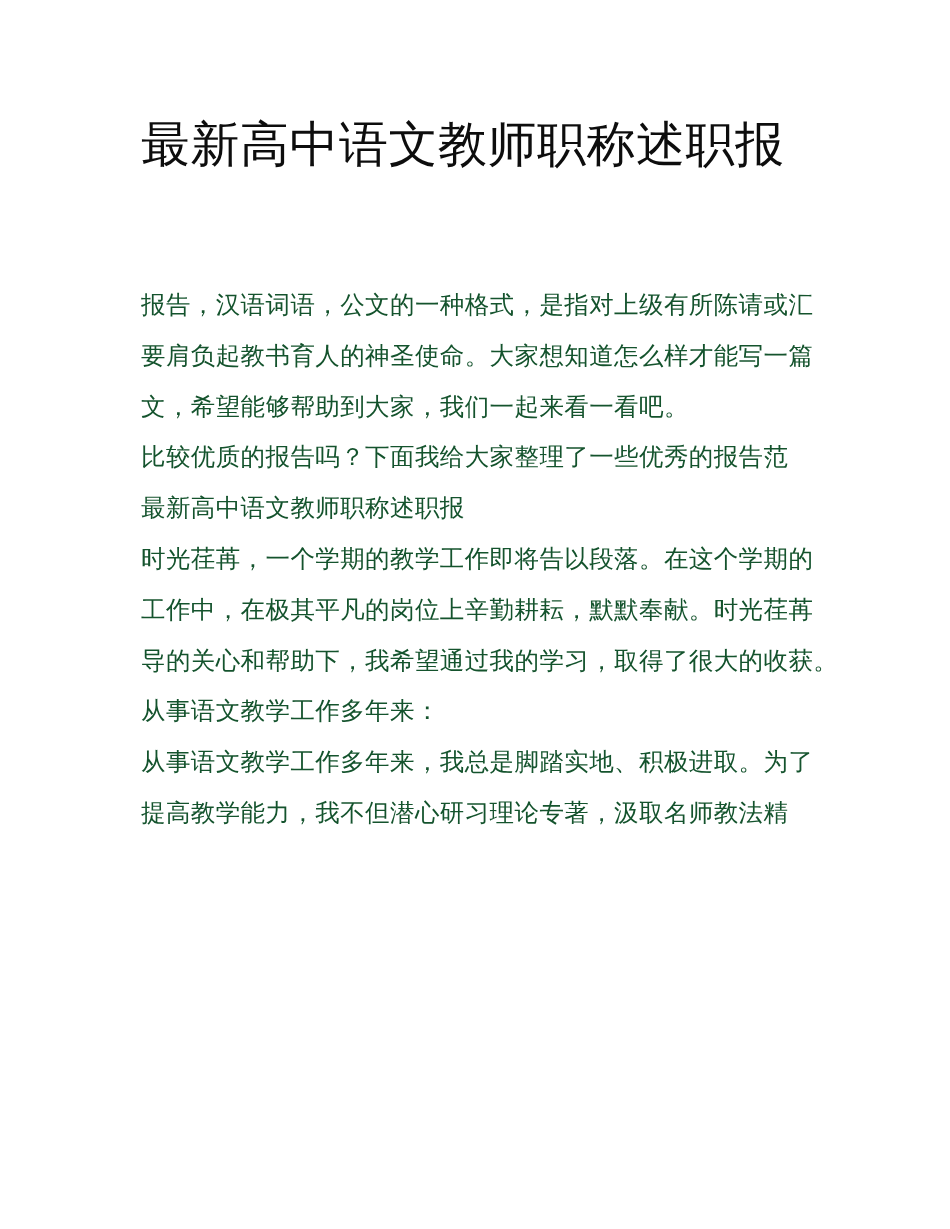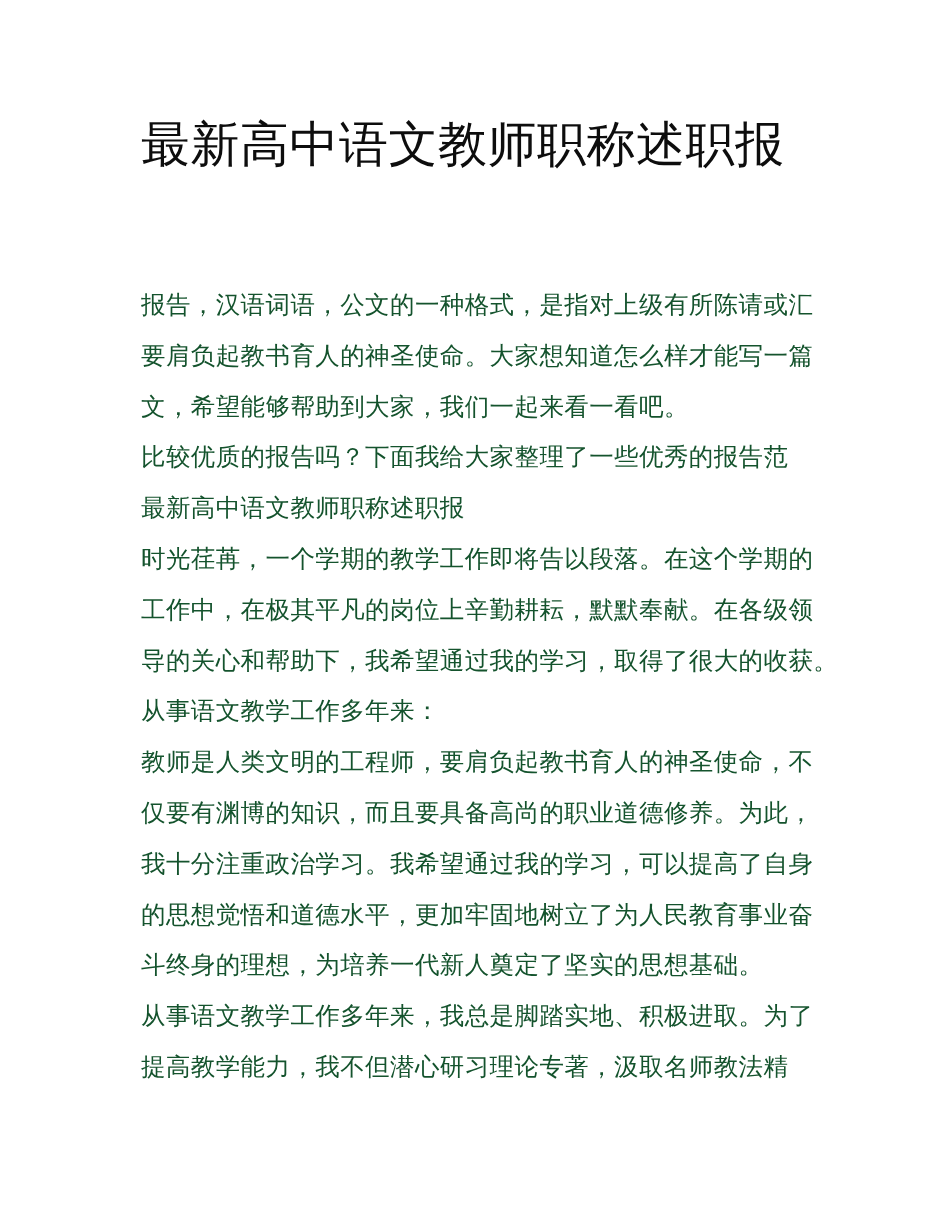--- a/index.html
+++ b/index.html
@@ -66,32 +66,25 @@
       <span class="line">报告，汉语词语，公文的一种格式，是指对上级有所陈请或汇</span>
       <span class="line">要肩负起教书育人的神圣使命。大家想知道怎么样才能写一篇</span>
       <span class="line">文，希望能够帮助到大家，我们一起来看一看吧。</span>
       <span class="line">比较优质的报告吗？下面我给大家整理了一些优秀的报告范</span>
     </div>
 
     <span class="line">最新高中语文教师职称述职报</span>
 
     <div>
       <span class="line">时光荏苒，一个学期的教学工作即将告以段落。在这个学期的</span>
-      <span class="line">工作中，在极其平凡的岗位上辛勤耕耘，默默奉献。在各级领</span>
+      <span class="line">工作中，在极其平凡的岗位上辛勤耕耘，默默奉献。时光荏苒</span>
       <span class="line">导的关心和帮助下，我希望通过我的学习，取得了很大的收获。</span>
       <span class="line">从事语文教学工作多年来：</span>
     </div>
 
-    <div>
-      <span class="line">教师是人类文明的工程师，要肩负起教书育人的神圣使命，不</span>
-      <span class="line">仅要有渊博的知识，而且要具备高尚的职业道德修养。为此，</span>
-      <span class="line">我十分注重政治学习。我希望通过我的学习，可以提高了自身</span>
-      <span class="line">的思想觉悟和道德水平，更加牢固地树立了为人民教育事业奋</span>
-      <span class="line">斗终身的理想，为培养一代新人奠定了坚实的思想基础。</span>
-    </div>
 
     <div>
       <span class="line">从事语文教学工作多年来，我总是脚踏实地、积极进取。为了</span>
       <span class="line">提高教学能力，我不但潜心研习理论专著，汲取名师教法精</span>
     </div>
 
   </div>
 </div>
 
 </body></html>

